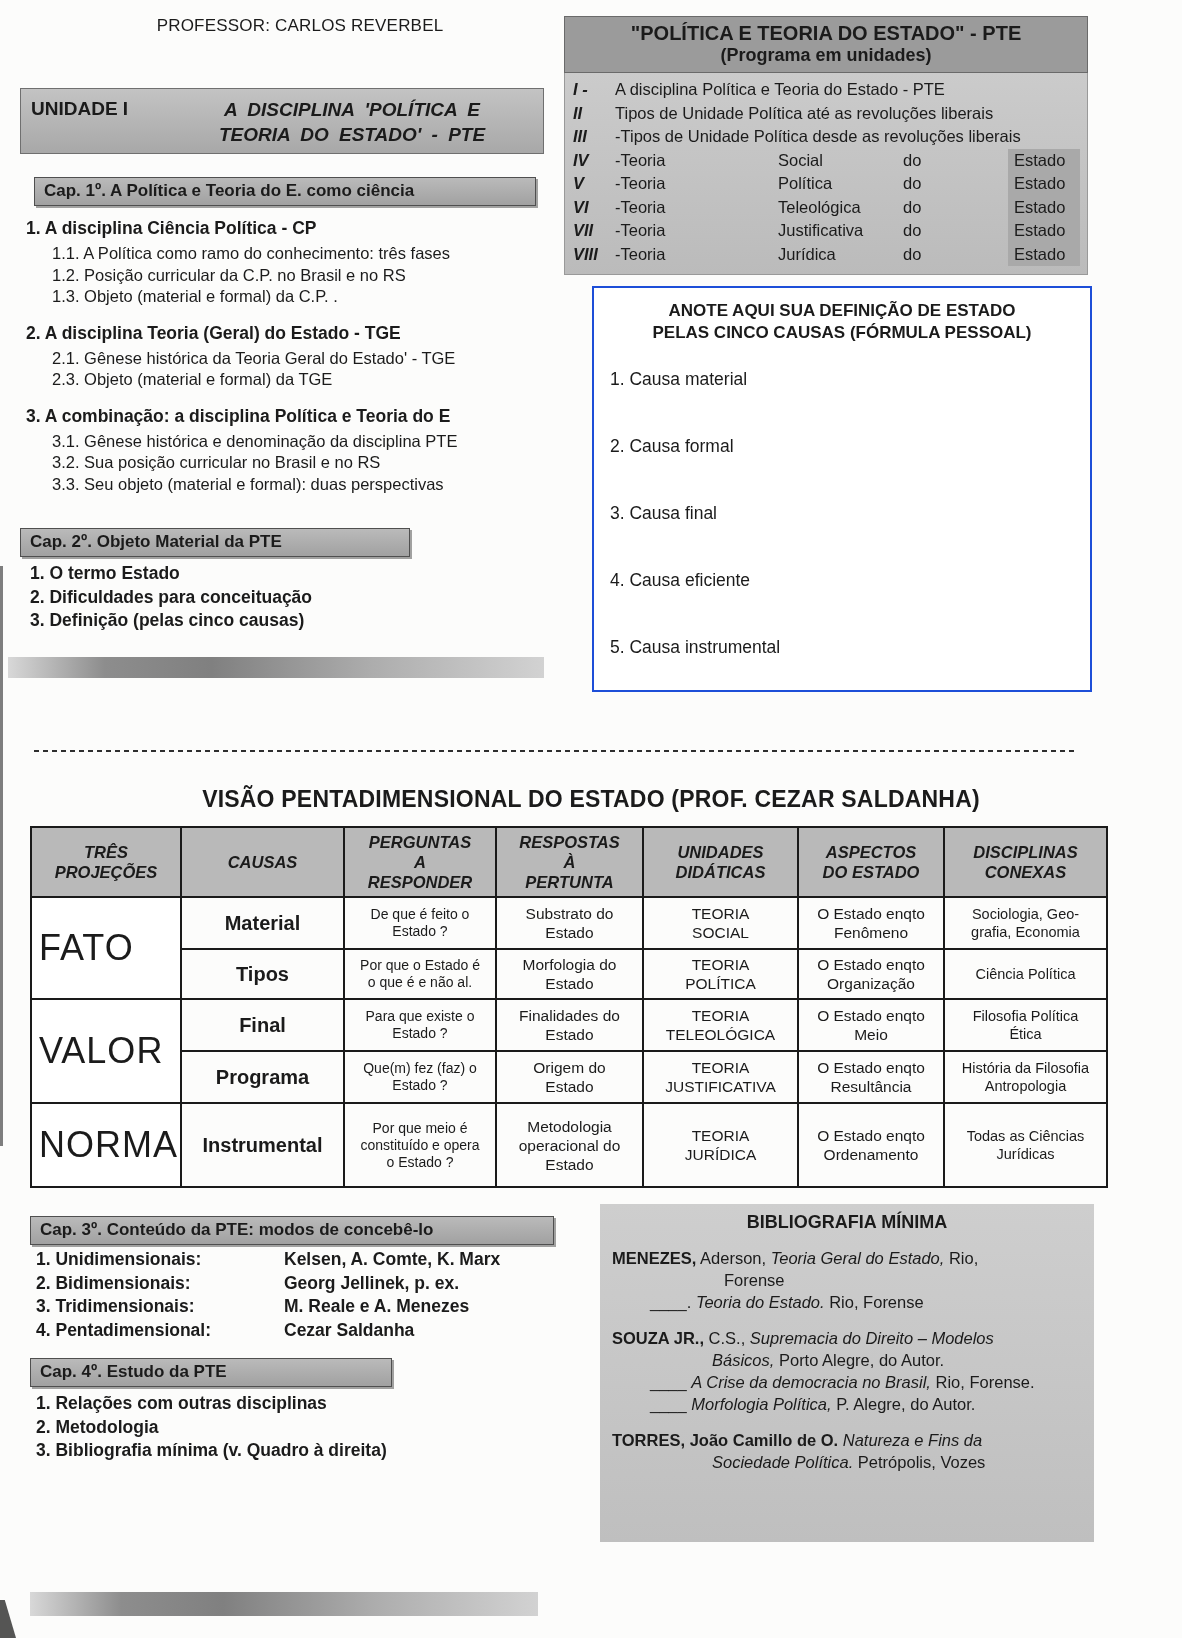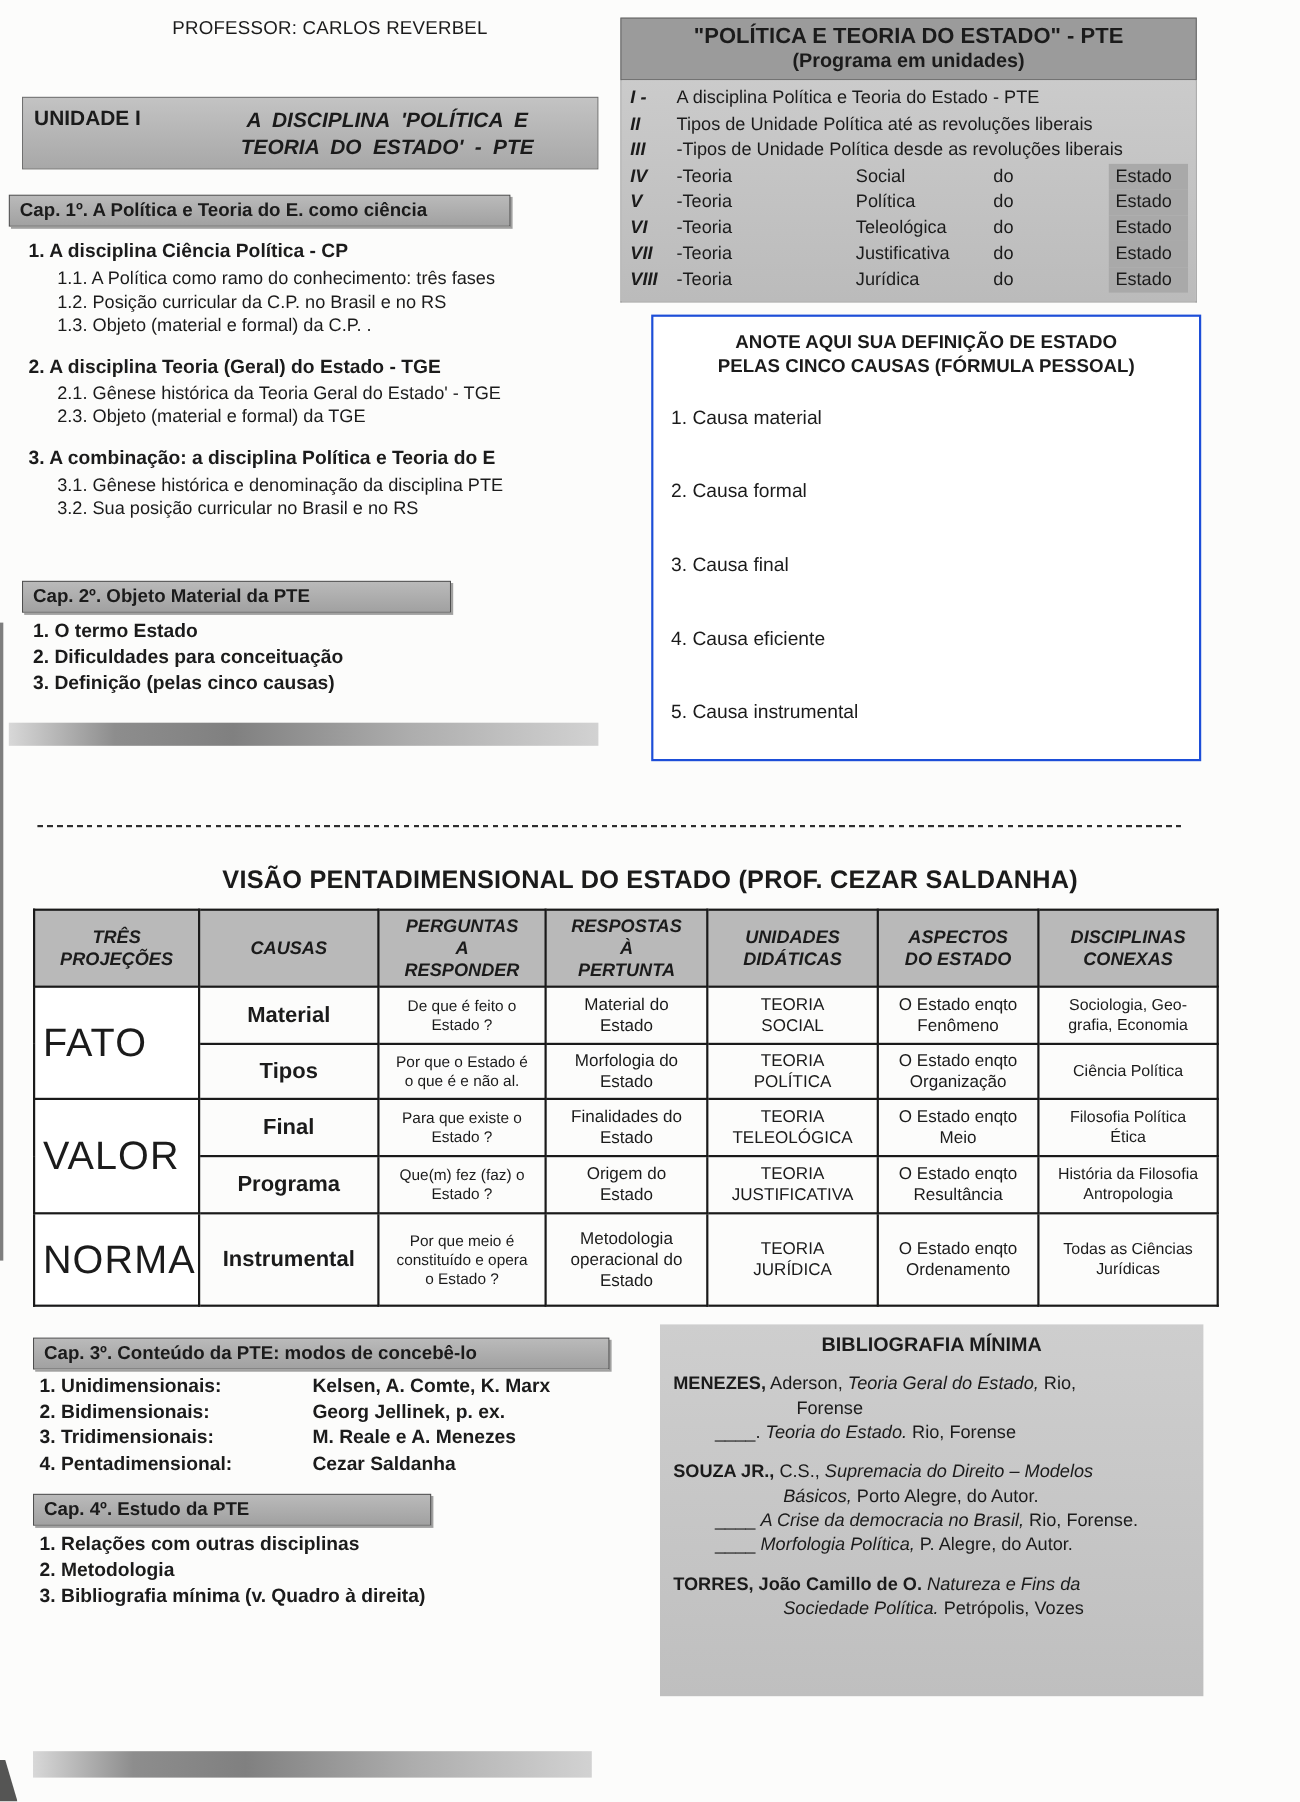--- a/index.html
+++ b/index.html
@@ -30,21 +30,21 @@
 
   
   .cap-bar {
     position: absolute;
     background: linear-gradient(180deg,#bababa,#a1a1a1);
     border: 1px solid #4f4f4f;
     box-shadow: 2px 2px 0 rgba(70,70,70,.5);
     padding: 3px 9px 4px;
     font-weight: bold; font-size: 17px; white-space: nowrap;
   }
-  .cap1-bar { left: 8px; top: 177px; width: 456px; }
+  .cap1-bar { left: 34px; top: 177px; width: 502px; }
   .cap2-bar { left: 20px; top: 528px; width: 390px; }
   .cap3-bar { left: 30px; top: 1216px; width: 524px; }
   .cap4-bar { left: 30px; top: 1358px; width: 362px; }
 
   
   .cap1-outline { position: absolute; left: 26px; top: 212px; width: 534px; }
   .outline-title { font-size: 17.5px; font-weight: bold; margin: 15px 0 4px; }
   .outline-group:first-child .outline-title { margin-top: 6px; }
   .outline-sub { margin-left: 26px; font-size: 16.5px; line-height: 21.5px; }
 
@@ -146,20 +146,21 @@
     </div>
     <div class="outline-group">
       <div class="outline-title">2. A disciplina Teoria (Geral) do Estado - TGE</div>
       <div class="outline-sub">2.1. Gênese histórica da Teoria Geral do Estado' - TGE</div>
       <div class="outline-sub">2.3. Objeto (material e formal) da TGE</div>
     </div>
     <div class="outline-group">
       <div class="outline-title">3. A combinação: a disciplina Política e Teoria do E</div>
       <div class="outline-sub">3.1. Gênese histórica e denominação da disciplina PTE</div>
       <div class="outline-sub">3.2. Sua posição curricular no Brasil e no RS</div>
+      <div class="outline-sub">3.3. Seu objeto (material e formal): duas perspectivas</div>
     </div>
   </div>
 
   <div class="cap-bar cap2-bar">
     <span>Cap. 2º. Objeto Material da PTE</span>
   </div>
   <div class="bold-list cap2-items">
     <div>1. O termo Estado</div>
     <div>2. Dificuldades para conceituação</div>
     <div>3. Definição (pelas cinco causas)</div>
@@ -266,21 +267,21 @@
       <th>ASPECTOS
 DO ESTADO</th>
       <th>DISCIPLINAS
 CONEXAS</th>
     </tr>
     <tr class="r1">
       <td class="proj-cell" rowspan="2">FATO</td>
       <td class="causa-cell">Material</td>
       <td class="perg-cell">De que é feito o
 Estado ?</td>
-      <td class="resp-cell">Material do
+      <td class="resp-cell">Substrato do
 Estado</td>
       <td class="unid-cell">TEORIA
 SOCIAL</td>
       <td class="asp-cell">O Estado enqto
 Fenômeno</td>
       <td class="disc-cell">Sociologia, Geo-
 grafia, Economia</td>
     </tr>
     <tr class="r2">
       <td class="causa-cell">Tipos</td>

